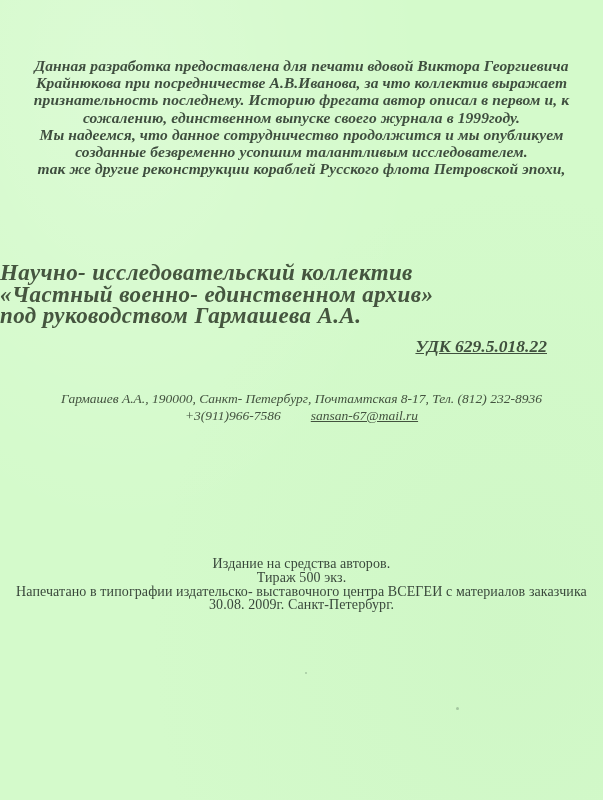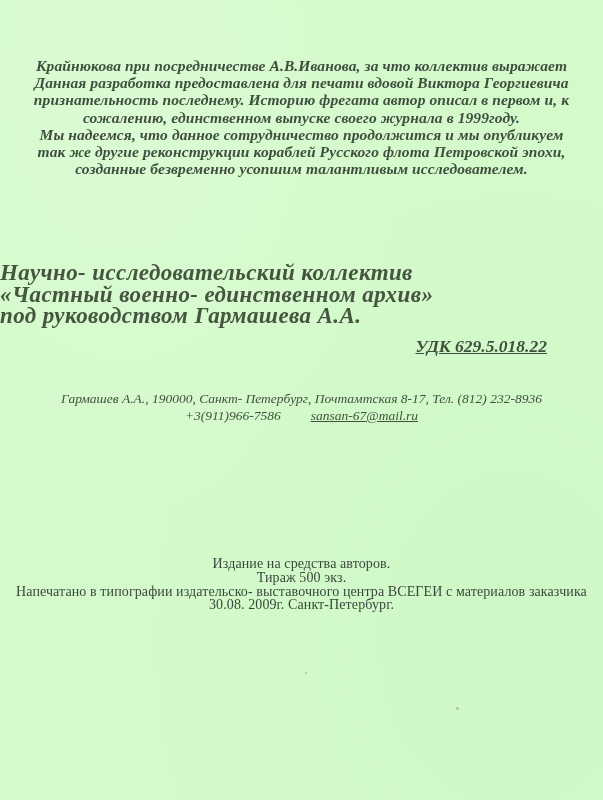--- a/index.html
+++ b/index.html
@@ -94,27 +94,27 @@
   }
   .speck-1 { left: 456px; top: 707px; }
   .speck-2 { left: 305px; top: 672px; width: 2px; height: 2px; }
 </style>
 </head>
 <body>
 
 <div class="page">
 
   <div class="block dedication">
+    <div>Данная разработка предоставлена для печати вдовой Виктора Георгиевича</div>
     <div>Крайнюкова при посредничестве А.В.Иванова, за что коллектив выражает</div>
-    <div>Данная разработка предоставлена для печати вдовой Виктора Георгиевича</div>
     <div>признательность последнему. Историю фрегата автор описал в первом и, к</div>
     <div>сожалению, единственном выпуске своего журнала в 1999году.</div>
     <div>Мы надеемся, что данное сотрудничество продолжится и мы опубликуем</div>
+    <div>созданные безвременно усопшим талантливым исследователем.</div>
     <div>так же другие реконструкции кораблей Русского флота Петровской эпохи,</div>
-    <div>созданные безвременно усопшим талантливым исследователем.</div>
   </div>
 
   <div class="block collective">
     <div>Научно- исследовательский коллектив</div>
     <div>«Частный военно- единственном архив»</div>
     <div>под руководством Гармашева А.А.</div>
   </div>
 
   <div class="block classification">
     <div>УДК 629.5.018.22</div>

